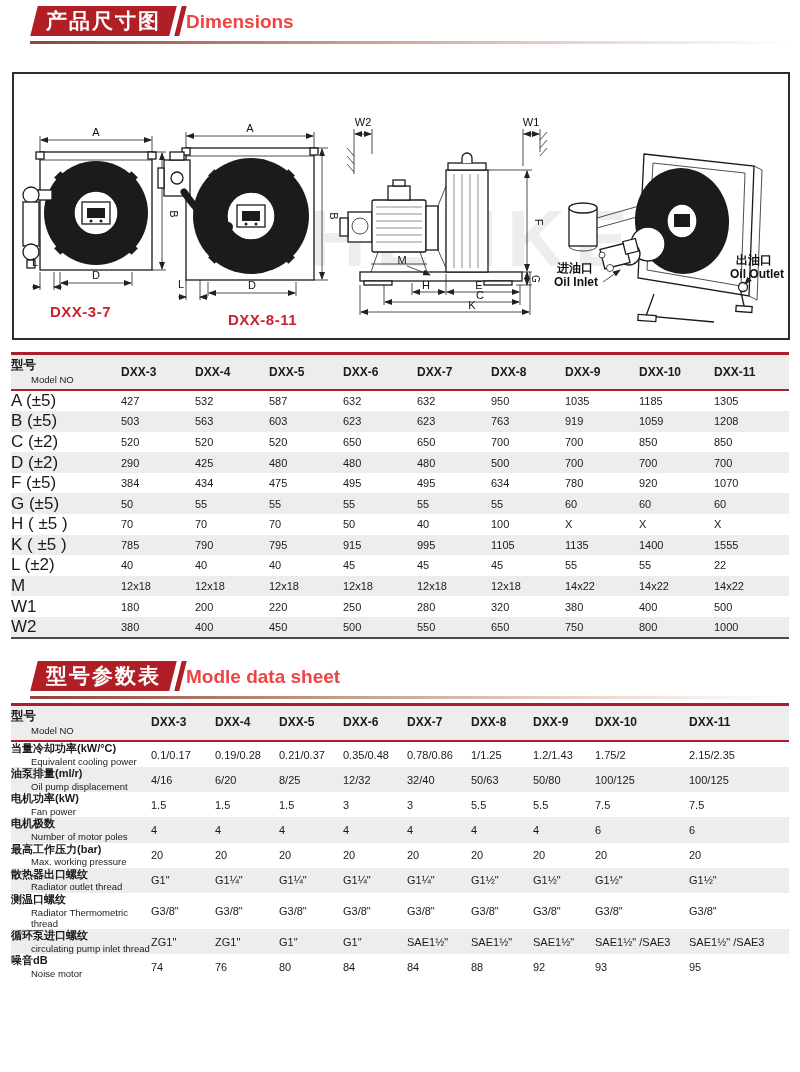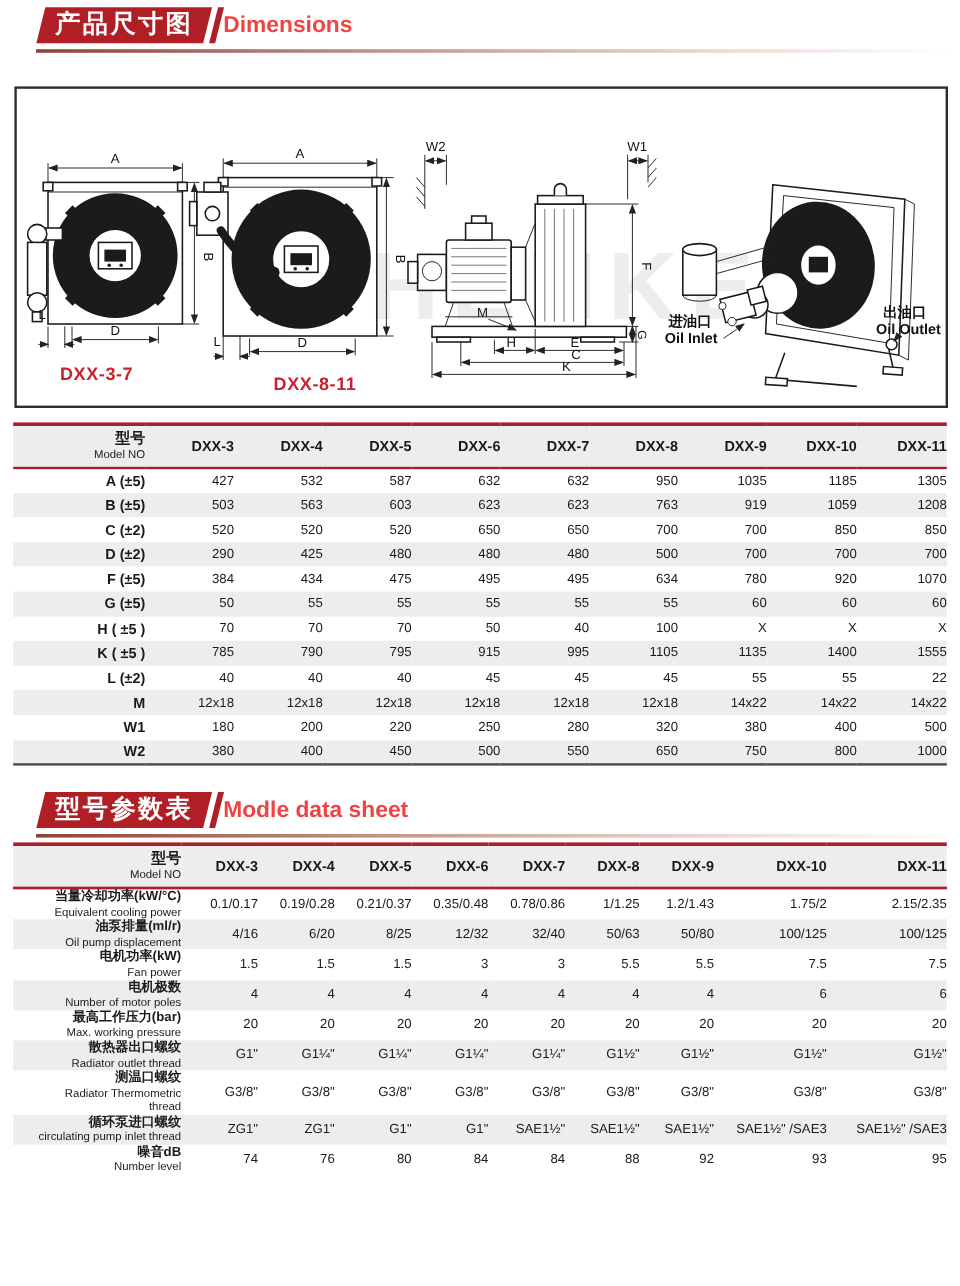--- a/index.html
+++ b/index.html
@@ -28,29 +28,29 @@
   .dl{stroke:#222;stroke-width:.8;}
   .fin{stroke:#333;stroke-width:.55;fill:none;}
   .th2{stroke:#1b1b1b;stroke-width:1.3;}
   text.dimtxt{font:11px "Liberation Sans",sans-serif;fill:#111;}
   text.dimsm{font:10px "Liberation Sans",sans-serif;fill:#111;}
   text.cnlabel{font:bold 12px "Liberation Sans",sans-serif;fill:#101010;}
   text.viewlabel{font:bold 15px "Liberation Sans",sans-serif;fill:var(--drawing-label-red);letter-spacing:.5px;}
   text.wm{font:bold 80px "Liberation Sans",sans-serif;fill:#ededed;letter-spacing:10px;}
 
   
-  table{border-collapse:collapse;table-layout:fixed;width:778px;margin:16px auto;text-align:right;}
+  table{border-collapse:collapse;table-layout:fixed;width:778px;margin:16px auto;text-align:left;}
   #dim-table{margin-top:12px;border-top:3px solid var(--line-red);border-bottom:2px solid var(--border-dark);}
   #spec-table{margin-top:2px;border-top:3px solid var(--line-red);}
   thead th{background:var(--stripe);padding:3px 0 4px;border-bottom:2px solid var(--line-red);vertical-align:middle;}
   th{font-weight:normal;}
   .zh{font-size:11px;font-weight:bold;line-height:1.25;}
   thead .zh{font-size:12.5px;}
   .en{font-size:9.5px;font-weight:normal;line-height:1.2;color:#1a1a1a;padding-left:20px;}
-  .plain{font-size:12px;font-weight:bold;}
+  .plain{font-size:17px;font-weight:normal;}
   th.colhead{font-size:12px;font-weight:bold;}
   tbody th,tbody td{font-size:11px;padding:0;vertical-align:middle;}
   #dim-table tbody tr{height:20.6px;}
   #spec-table tbody tr{height:19px;}
   tbody tr:nth-child(even){background:var(--stripe);}
 </style>
 </head>
 <body>
 
 <div class="page">
@@ -582,21 +582,21 @@
           <td>G1"</td>
           <td>SAE1½"</td>
           <td>SAE1½"</td>
           <td>SAE1½"</td>
           <td>SAE1½" /SAE3</td>
           <td>SAE1½" /SAE3</td>
         </tr>
         <tr>
           <th>
             <div class="zh">噪音dB</div>
-            <div class="en">Number level</div>
+            <div class="en">Noise motor</div>
           </th>
           <td>74</td>
           <td>76</td>
           <td>80</td>
           <td>84</td>
           <td>84</td>
           <td>88</td>
           <td>92</td>
           <td>93</td>
           <td>95</td>

